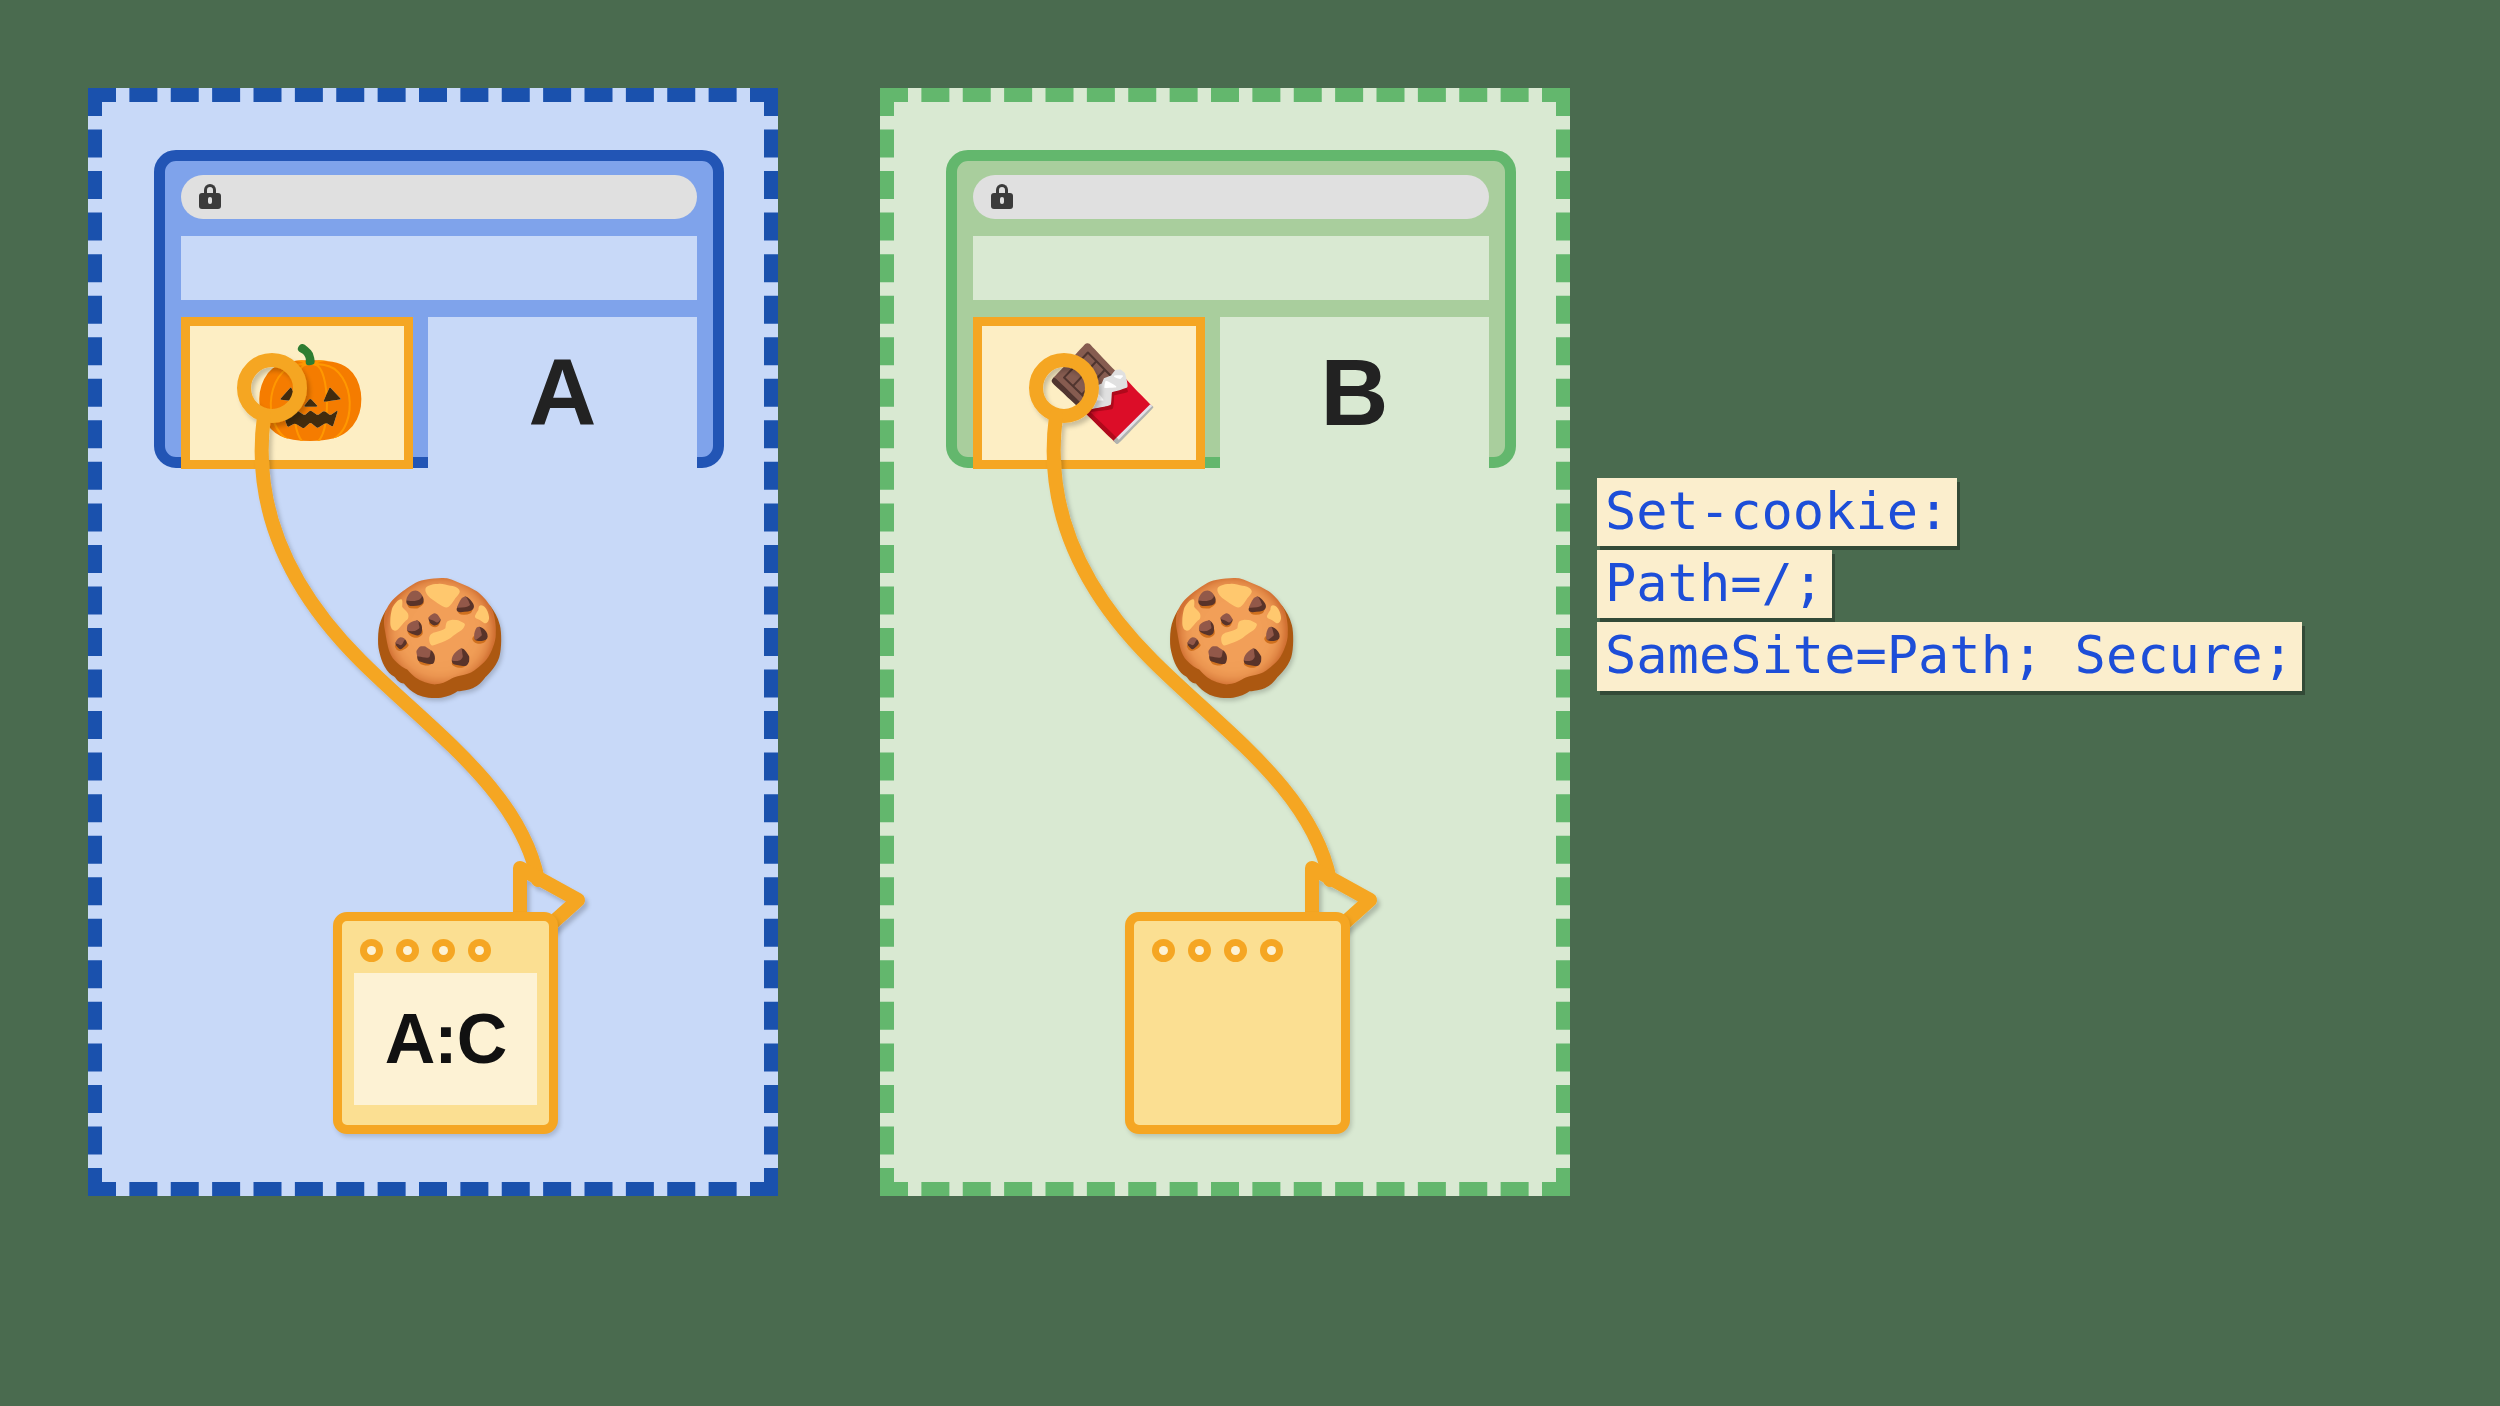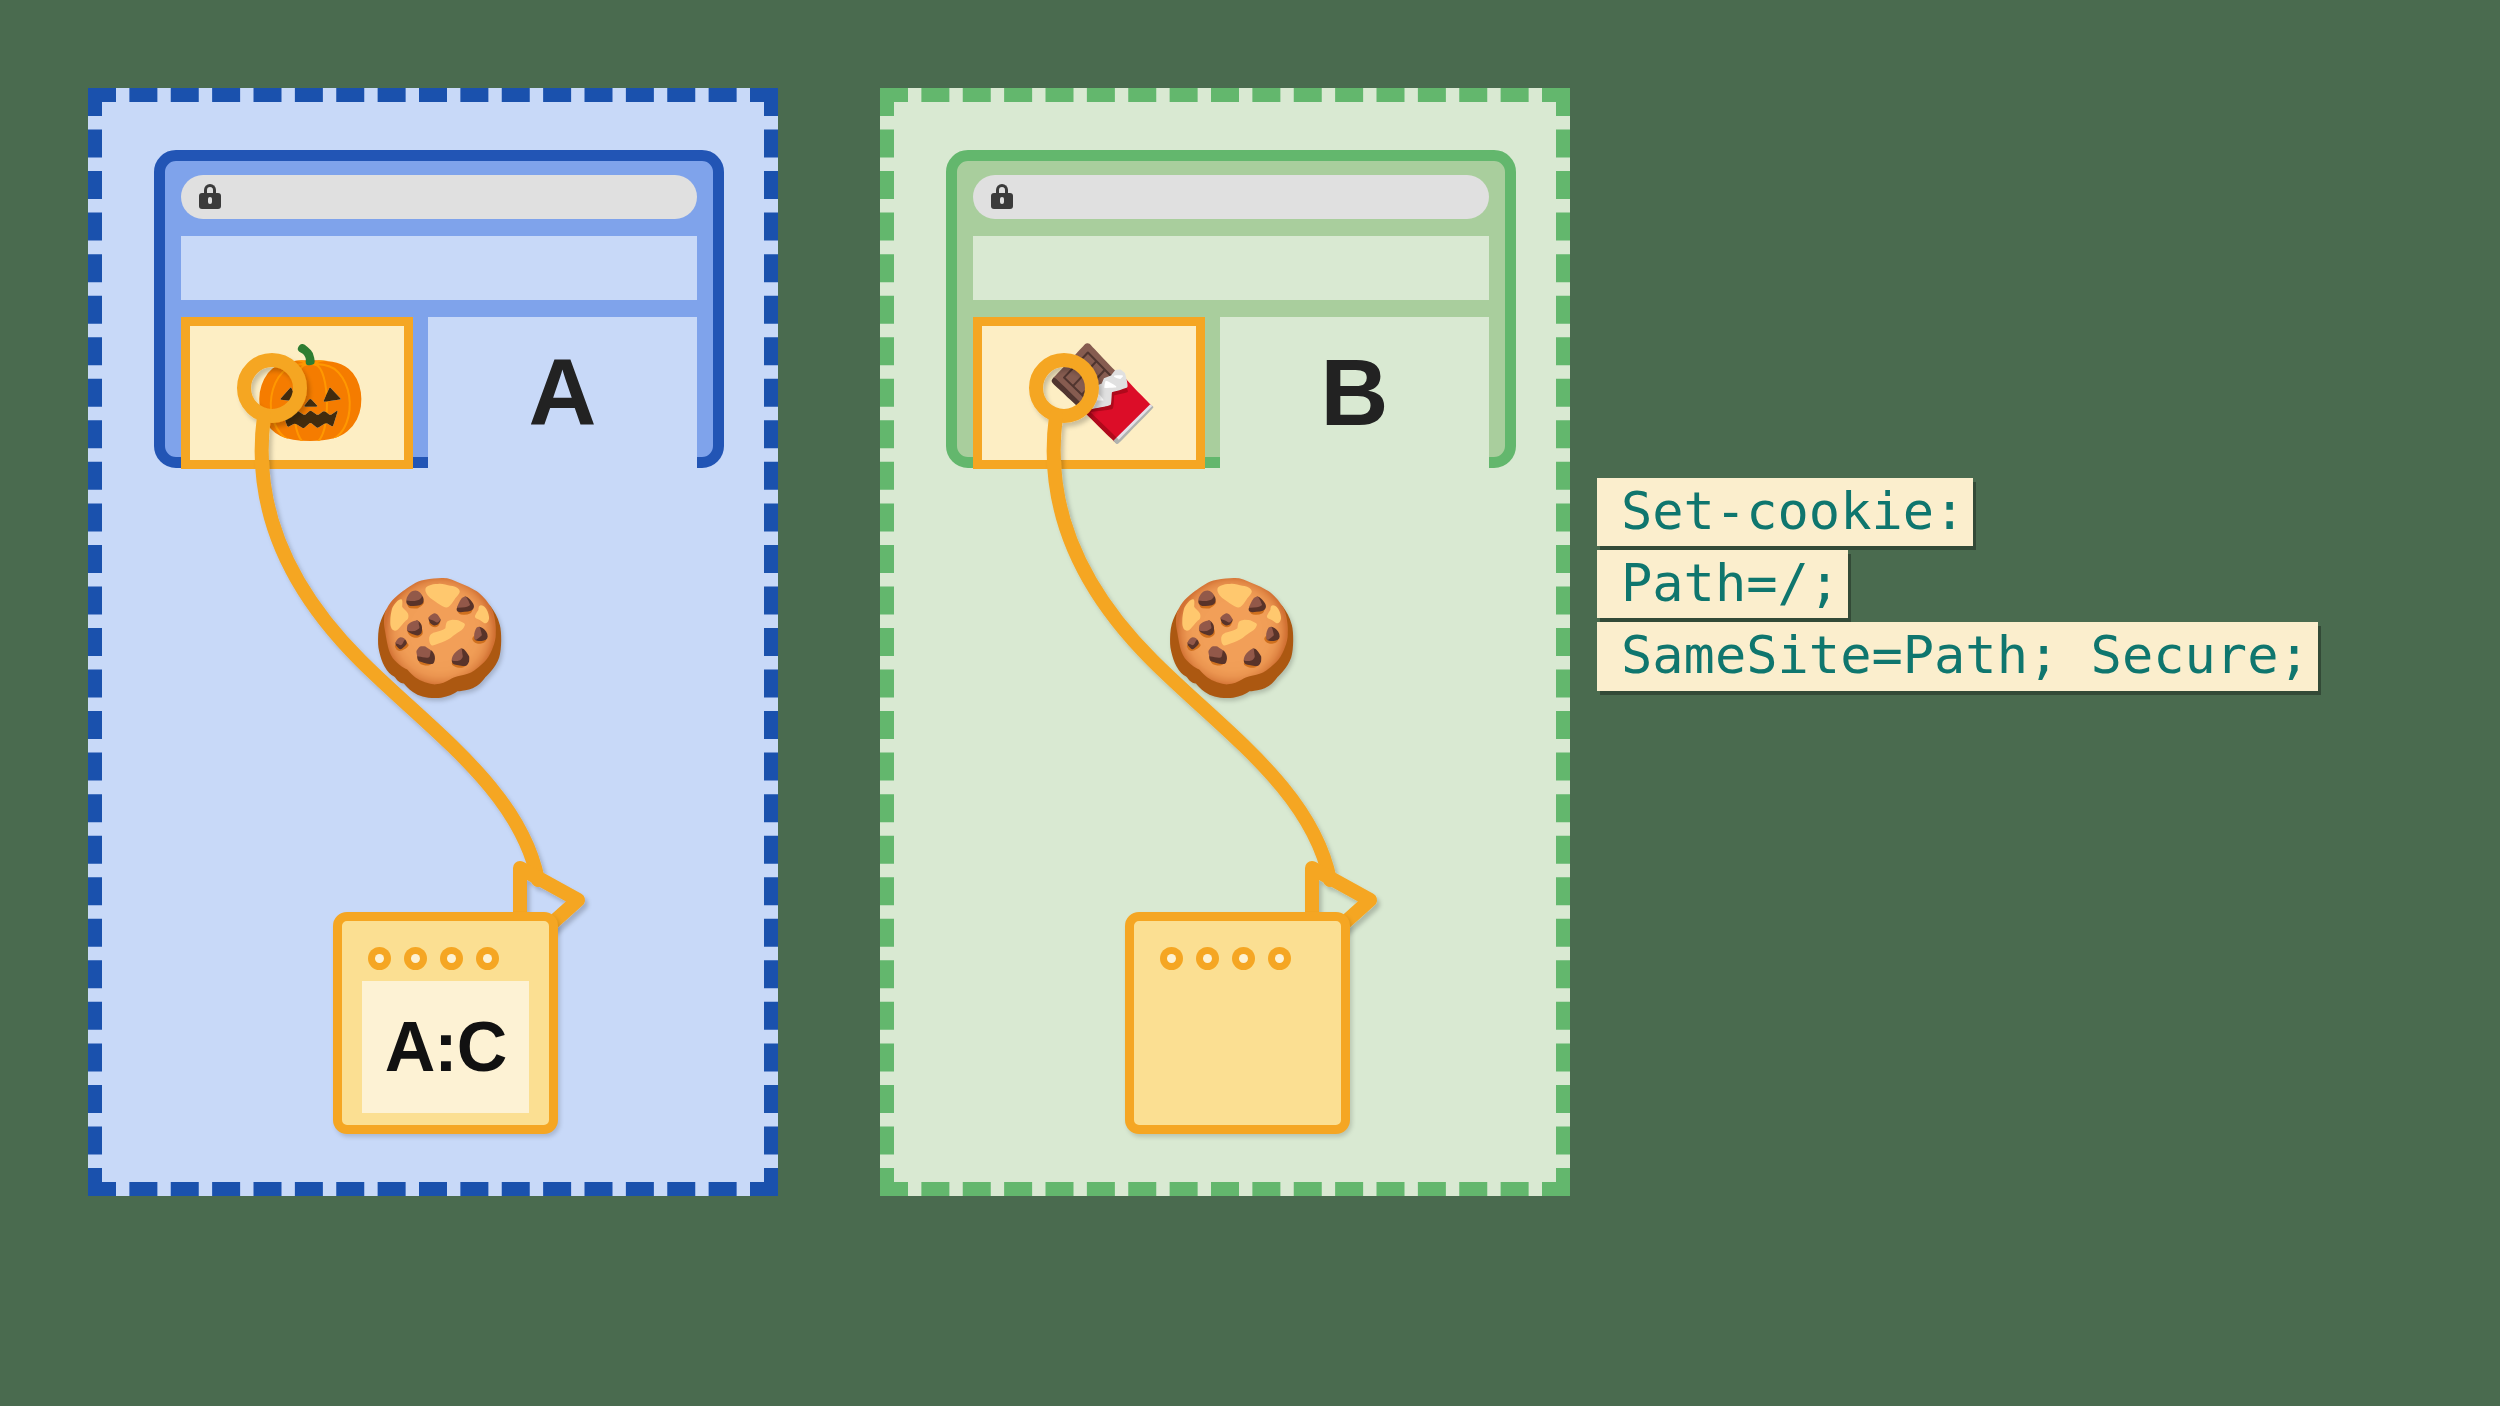--- a/index.html
+++ b/index.html
@@ -98,21 +98,21 @@
   }
   #cookie-a{left:370px;top:582px;}
   #cookie-b{left:1162px;top:582px;}
 
   
   .storebox{
     position:absolute;width:225px;height:222px;
     box-sizing:border-box;
     border:9px solid #f5a623;border-radius:14px;
     background:#fbdf92;
-    padding:20px;
+    padding:12px;
     filter:drop-shadow(2px 3px 2px rgba(0,0,0,.15));
   }
   #store-a{left:333px;top:912px;}
   #store-b{left:1125px;top:912px;}
   .store-dots{display:flex;gap:13px;padding:6px 4px 0 6px;}
   .store-dots .dot{
     width:23px;height:23px;border-radius:50%;
     background:#f5a623;box-sizing:border-box;
     display:flex;align-items:center;justify-content:center;
   }
@@ -127,24 +127,24 @@
     font-size:70px;font-weight:bold;color:#111;line-height:1;
     letter-spacing:-1px;
   }
 
   
   .code-block{
     position:absolute;left:1597px;top:478px;
     display:flex;flex-direction:column;align-items:flex-start;
   }
   .code-line{
-    background:#fbeecd;color:#0f766e;
+    background:#fbeecd;color:#1d4ed8;
     font-family:"DejaVu Sans Mono", monospace;
     font-size:52px;line-height:1.12;
-    padding:4px 8px 6px 24px;
+    padding:4px 8px 6px 8px;
     white-space:pre;
     box-shadow:3px 4px 0 rgba(0,0,0,.30);
     margin-bottom:4px;
   }
   .code-line.bold{font-weight:bold;}
 
   svg.overlay{position:absolute;left:0;top:0;width:2500px;height:1406px;pointer-events:none;}
 </style>
 </head>
 <body>

